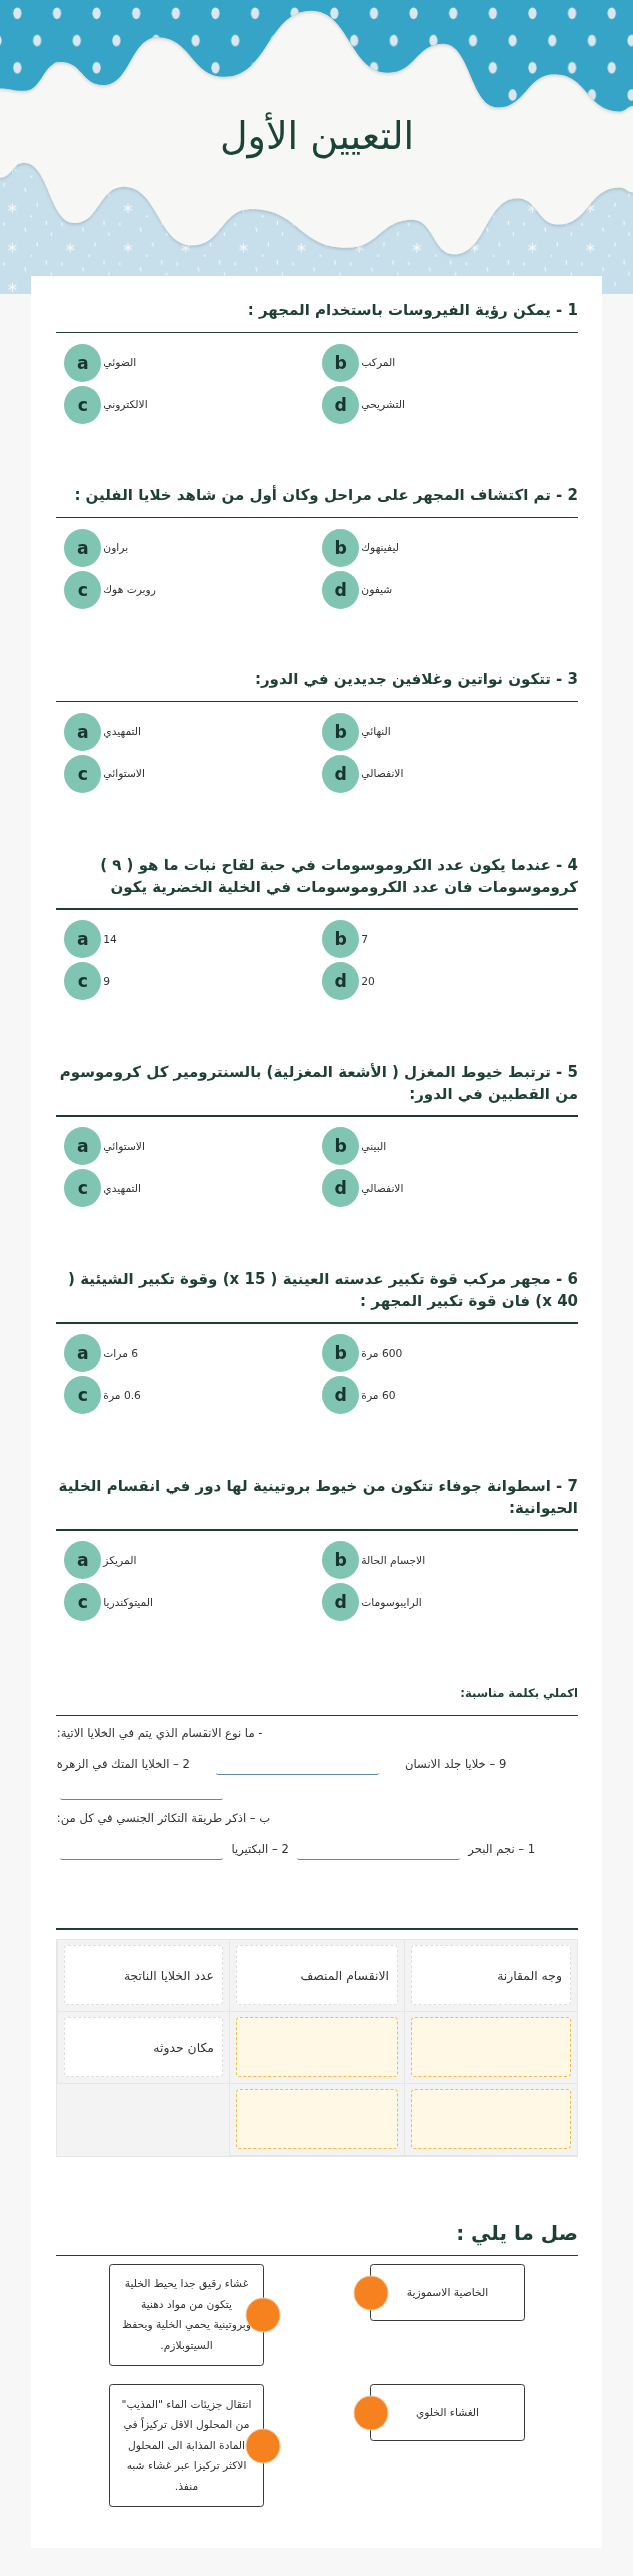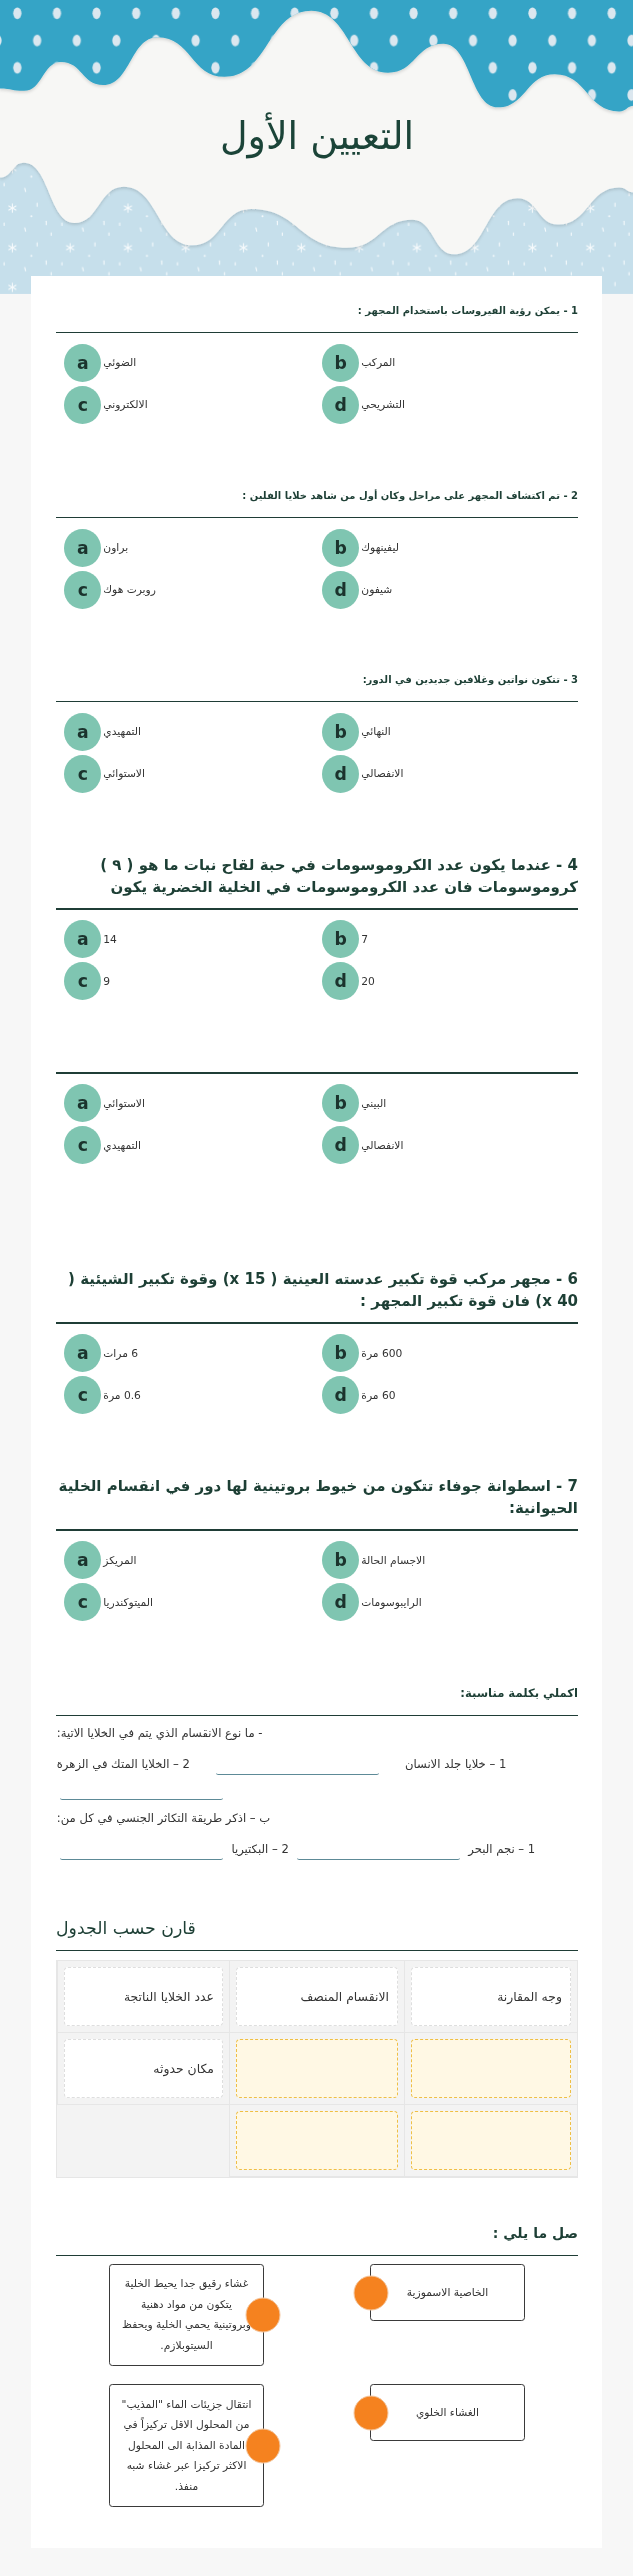--- a/index.html
+++ b/index.html
@@ -3,41 +3,41 @@
 <meta charset="utf-8">
 <style>
   html,body{margin:0;padding:0;}
   body{width:634px;height:2576px;background:#f7f7f7;position:relative;overflow:hidden;font-family:"DejaVu Sans",sans-serif;}
   .banner{position:absolute;left:0;top:0;width:634px;height:294px;}
   .banner svg{display:block;}
   .title{position:absolute;left:0;top:107px;width:634px;text-align:center;font-size:38px;line-height:58px;color:#1b4438;direction:rtl;margin:0;font-weight:normal;}
   .card{position:absolute;left:31px;top:276px;width:571px;height:2272px;background:#ffffff;}
   .block{position:absolute;left:56px;width:522px;}
   .q-head{margin:0;line-height:21.5px;color:#1d3f35;direction:rtl;text-align:right;}
-  .q-head.bold{font-weight:bold;font-size:10px;white-space:nowrap;}
+  .q-head.bold{font-weight:bold;font-size:15px;white-space:nowrap;}
   .q-head.reg{font-size:15px;}
   .rule{height:1.7px;background:#1f3d36;margin-top:10px;}
   .opts{display:grid;grid-template-columns:258px 258px;row-gap:4.1px;margin-top:10.7px;padding-left:8.3px;}
   .opt{display:flex;align-items:center;height:38px;cursor:pointer;}
   .badge{width:37px;height:38px;border-radius:50%;background:#7fc5b1;display:flex;align-items:center;justify-content:center;font-size:17.3px;font-weight:bold;color:#1b332d;flex:none;}
   .opt-text{margin-left:2px;font-size:10.7px;color:#333;direction:ltr;unicode-bidi:plaintext;white-space:nowrap;}
   
   .fill-title{font-weight:bold;font-size:11.6px;}
   .txt{font-size:11.6px;color:#333;direction:rtl;white-space:nowrap;line-height:21.5px;}
   .prompt{position:absolute;left:0.8px;line-height:18px;}
   .fill-row{position:absolute;left:0.8px;display:flex;align-items:flex-end;gap:26px;}
   .blank{width:163px;height:22px;border:none;border-bottom:1.7px solid #5d8a97;border-radius:0 0 2.5px 2.5px;background:transparent;outline:none;padding:0;display:block;}
   
   .tbl-title{font-size:17.3px;text-align:left;font-weight:normal;}
   .ctable{margin-top:9px;display:grid;grid-template-columns:173px 175px 172px;grid-auto-rows:72px;direction:rtl;background:#f3f3f3;border:0.8px solid #e6e6e6;}
   .cell{border-left:0.8px solid #e6e6e6;border-bottom:0.8px solid #e6e6e6;padding:5.8px;box-sizing:border-box;}
   .inner{height:100%;box-sizing:border-box;border:1.7px dashed #dedede;border-radius:4.1px;background:#fff;display:flex;align-items:center;padding:0 8.3px;font-size:12.4px;color:#333;}
   .inner.drop{background:#fff8e4;border-color:#efbf45;}
   
-  .match-title{font-weight:bold;font-size:14px;}
+  .match-title{font-weight:bold;font-size:20px;}
   .match-area{position:relative;margin-top:8.3px;height:248px;}
   .mbox{position:absolute;box-sizing:border-box;width:155px;border:0.8px solid #3a3a3a;border-radius:3.3px;background:#fff;display:flex;align-items:center;justify-content:center;text-align:center;font-size:10.7px;line-height:20.6px;color:#333;direction:rtl;padding:6.6px 11.6px;}
   .dot{position:absolute;width:35px;height:35px;border-radius:50%;background:#f5821f;border:1.7px solid #f4c8a2;box-sizing:border-box;top:50%;transform:translate(-50%,-50%);cursor:pointer;}
   .dot.at-left{left:0;}
   .dot.at-right{left:100%;}
 </style>
 </head>
 <body>
 
 <div class="banner">
@@ -164,20 +164,21 @@
         <span class="opt-text">9</span>
       </div>
     <div class="opt">
         <span class="badge">d</span>
         <span class="opt-text">20</span>
       </div>
   </div>
 </div>
 
 <div class="block" style="top:1062px">
+  <h2 class="q-head reg">5 - ترتبط خيوط المغزل ( الأشعة المغزلية) بالسنترومير كل كروموسوم من القطبين في الدور:</h2>
   <div class="rule"></div>
   <div class="opts">
     <div class="opt">
         <span class="badge">a</span>
         <span class="opt-text">الاستوائي</span>
       </div>
     <div class="opt">
         <span class="badge">b</span>
         <span class="opt-text">البيني</span>
       </div>
@@ -238,36 +239,35 @@
   </div>
 </div>
 
 <div class="block" style="top:1683px;height:190px">
   <h2 class="q-head fill-title">اكملي بكلمة مناسبة:</h2>
   <div class="rule"></div>
   <div class="txt prompt" style="top:41px">- ما نوع الانقسام الذي يتم في الخلايا الاتية:</div>
   <div class="fill-row" style="top:69px">
     <span class="txt">2 – الخلايا المتك في الزهرة</span>
     <input class="blank" type="text" value="" style="">
-    <span class="txt">1 – خلايا جلد الانسان</span>
+    <span class="txt">9 – خلايا جلد الانسان</span>
   </div>
   <div class="fill-row" style="top:94px;left:4.1px">
     <input class="blank" type="text" value="" style="">
   </div>
   <div class="txt prompt" style="top:126px">ب – اذكر طريقة التكاثر الجنسي في كل من:</div>
   <div class="fill-row" style="top:154px;left:4.1px;gap:8.3px">
     <input class="blank" type="text" value="" style="">
     <span class="txt">2 – البكتيريا</span>
     <input class="blank" type="text" value="" style="">
     <span class="txt">1 – نجم البحر</span>
   </div>
 </div>
 
 <div class="block" style="top:1918px">
-  <h2 class="q-head tbl-title">قارن حسب الجدول</h2>
   <div class="rule"></div>
   <div class="ctable">
     <div class="cell">
         <div class="inner">وجه المقارنة</div>
       </div>
     <div class="cell">
         <div class="inner">الانقسام المنصف</div>
       </div>
 
     <div class="cell">

